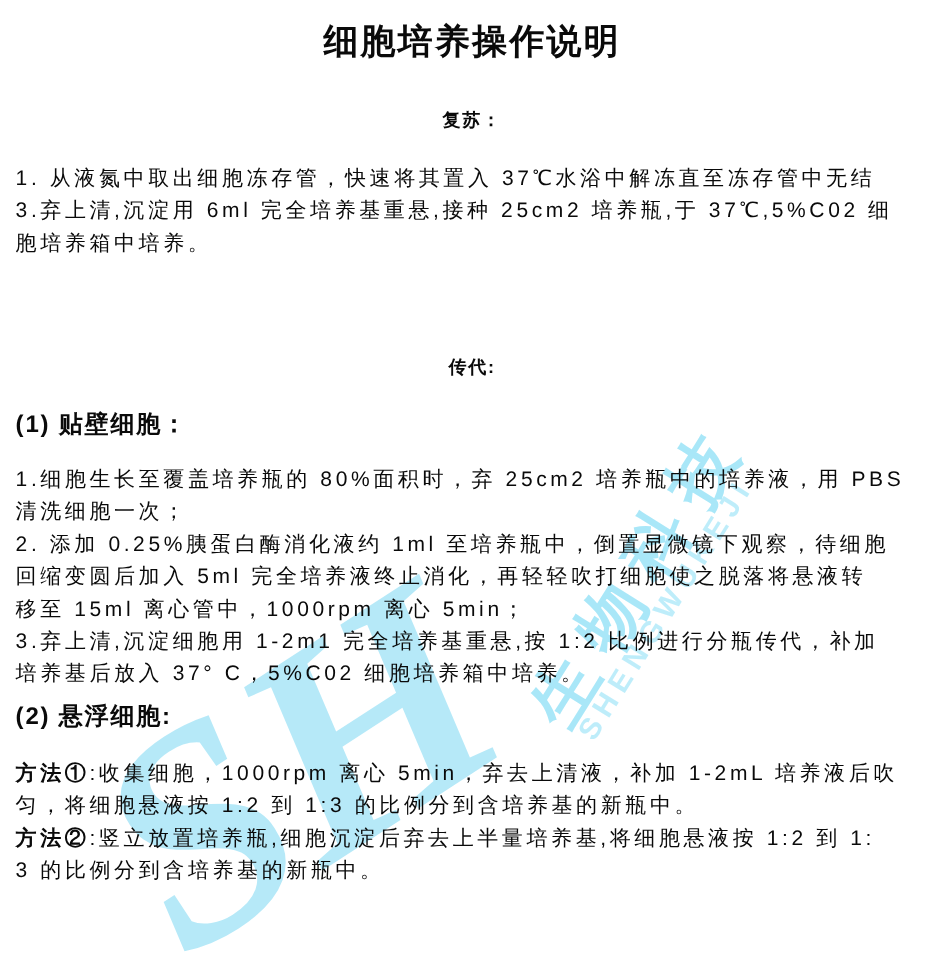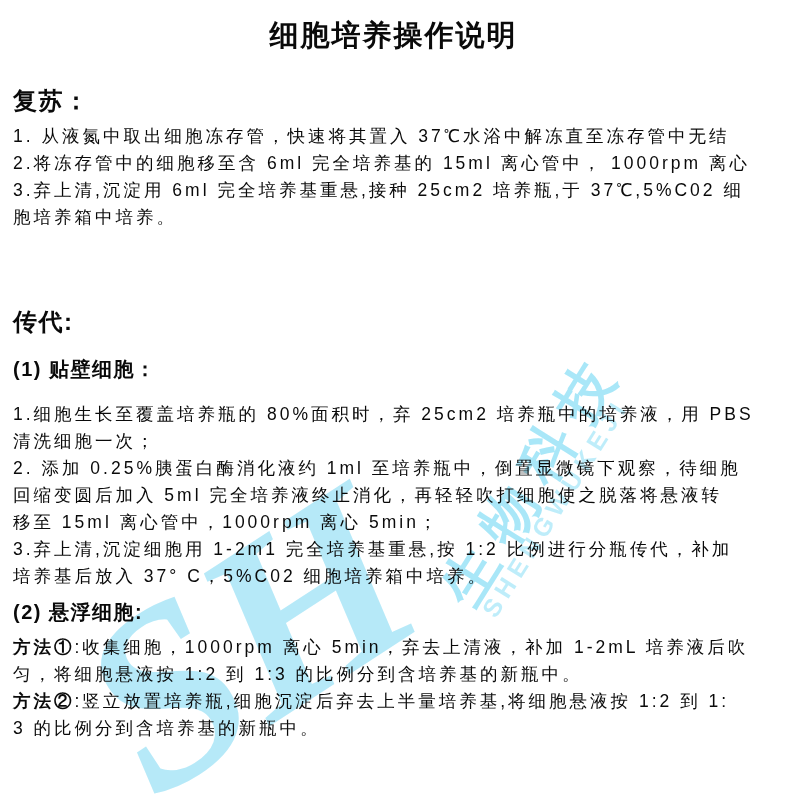--- a/index.html
+++ b/index.html
@@ -13,23 +13,23 @@
   }
   .content{position:relative;z-index:1;padding:0 12px 0 13px;}
   .doc-title{
     margin:16px 0 0 0;
     text-align:center;
     font-family:"Liberation Serif",serif;
     font-size:29px;line-height:38px;
     font-weight:700;letter-spacing:2px;
   }
   .heading{font-weight:700;white-space:nowrap;}
-  .heading.l1{font-size:24px;line-height:27px;letter-spacing:1.5px;}
+  .heading.l1{font-size:15px;line-height:27px;letter-spacing:1.5px;text-align:center;}
   .heading.l2{font-size:20px;line-height:26px;letter-spacing:1.5px;}
-  .para{margin-top:9px;}
+  .para{margin-top:21px;}
   .line{
     font-size:17.5px;line-height:27px;
     letter-spacing:3px;white-space:nowrap;
   }
   .line strong{font-weight:700;}
   #sec-fusu{margin-top:33px;}
   #sec-chuandai{margin-top:77px;}
   #sec-tiebi{margin-top:21px;}
   #sec-tiebi .para{margin-top:19px;}
   #sec-xuanfu{margin-top:9px;}
@@ -71,21 +71,20 @@
     <div class="wm-en">SHENGWUKEJI</div>
   </div>
 
   <div class="content">
     <h1 class="doc-title">细胞培养操作说明</h1>
     <div id="sections-host">
         <section id="sec-fusu">
           <div class="heading l1">复苏：</div>
           <div class="para">
             <div class="line">1. 从液氮中取出细胞冻存管，快速将其置入 37℃水浴中解冻直至冻存管中无结</div>
-            <div class="line">2.将冻存管中的细胞移至含 6ml 完全培养基的 15ml 离心管中， 1000rpm 离心</div>
             <div class="line">3.弃上清,沉淀用 6ml 完全培养基重悬,接种 25cm2 培养瓶,于 37℃,5%C02 细</div>
             <div class="line">胞培养箱中培养。</div>
           </div>
         </section>
         <section id="sec-chuandai">
           <div class="heading l1">传代:</div>
         </section>
         <section id="sec-tiebi">
           <div class="heading l2">(1) 贴壁细胞：</div>
           <div class="para">

